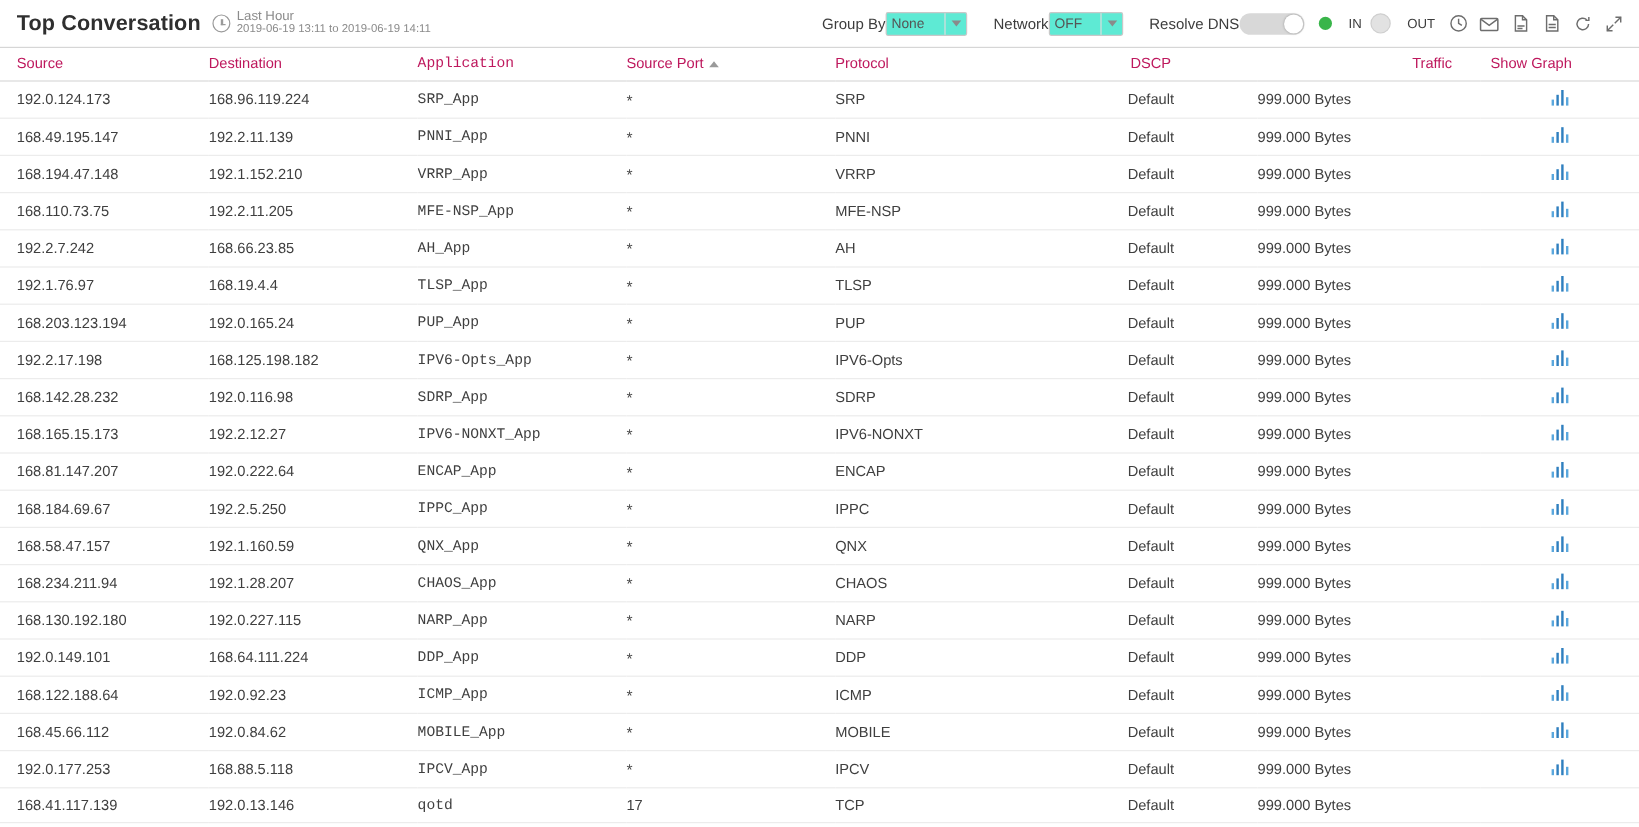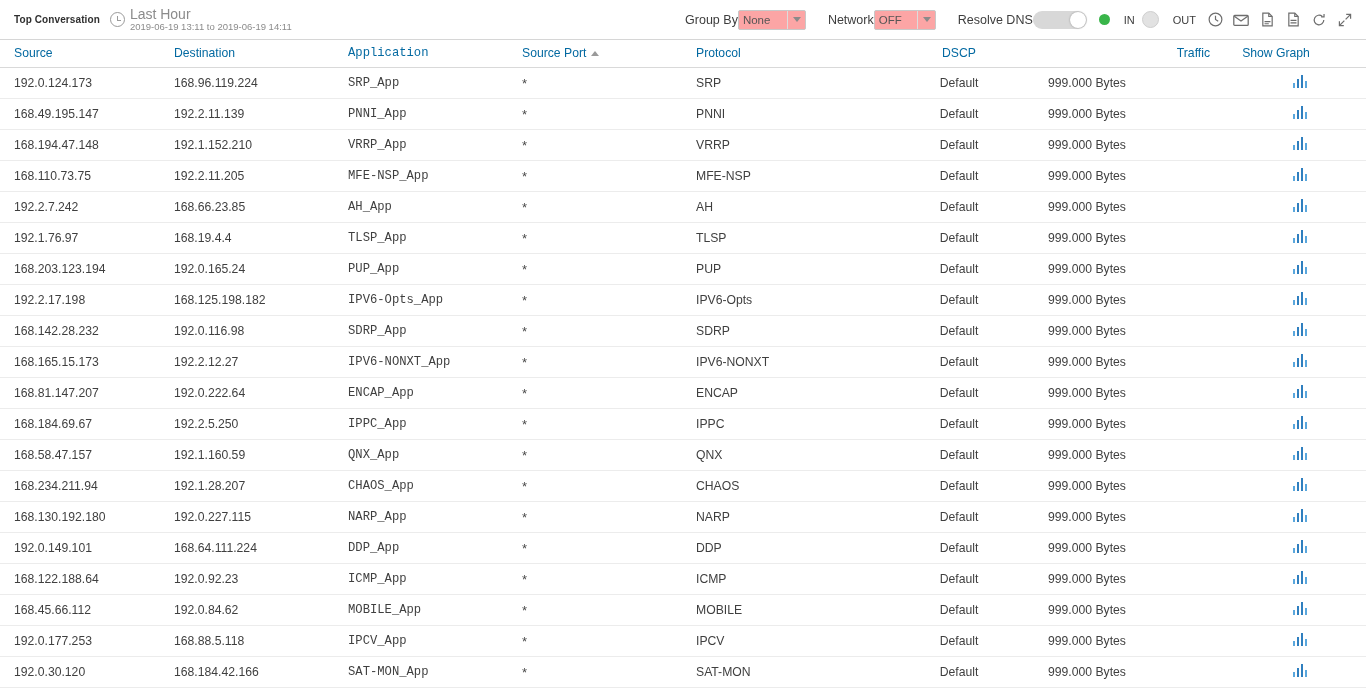--- a/index.html
+++ b/index.html
@@ -16,21 +16,21 @@
   .topbar {
     height: 40px;
     display: flex;
     align-items: center;
     border-bottom: 1px solid #d6d6d6;
     background: #fff;
     padding: 0 8px 0 14px;
     position: relative;
   }
   .title {
-    font-size: 10px;
+    font-size: 18px;
     font-weight: bold;
     color: #2f2f2f;
     letter-spacing: .1px;
     white-space: nowrap;
   }
   .clock-wrap {
     display: flex;
     align-items: center;
     margin-left: 10px;
     gap: 5px;
@@ -52,21 +52,21 @@
   .clock-icon::after {
     content: "";
     position: absolute;
     left: 6px; top: 7px;
     width: 4px; height: 1.4px;
     background: #9a9a9a;
   }
   .range {
     line-height: 1.1;
   }
-  .range .r1 { font-size: 14px; color: #8b8b8b; display: block; }
+  .range .r1 { font-size: 11px; color: #8b8b8b; display: block; }
   .range .r2 { font-size: 9.5px; color: #8b8b8b; display: block; }
 
   .topbar-right {
     margin-left: auto;
     display: flex;
     align-items: center;
     gap: 0;
   }
   .ctl-group {
     display: flex;
@@ -76,21 +76,21 @@
   }
   .ctl-label {
     font-size: 12.5px;
     color: #3d3d3d;
     white-space: nowrap;
   }
   .select {
     min-width: 68px;
     height: 20px;
     border: 1px solid #c8c8c8;
-    background: #fca5a5;
+    background: #5eead4;
     border-radius: 2px;
     font-size: 11.5px;
     color: #555;
     display: flex;
     align-items: center;
     padding: 0 4px;
     position: relative;
   }
   .select .sel-val { flex: 1; }
   .select .sep {
@@ -154,21 +154,21 @@
     overflow: hidden;
   }
   table {
     width: 100%;
     border-collapse: collapse;
     table-layout: fixed;
   }
   thead th {
     font-size: 12.2px;
     font-weight: normal;
-    color: #0369a1;
+    color: #be185d;
     text-align: left;
     padding: 6px 0 7px 0;
     border-bottom: 1px solid #d9d9d9;
     background: #fff;
     white-space: nowrap;
   }
   tbody td {
     font-size: 12.2px;
     color: #3f3f3f;
     padding: 7px 0;
@@ -604,35 +604,20 @@
           <td class="c-dscp">Default</td>
           <td class="c-traffic">999.000 Bytes</td>
           <td class="c-graph"><span class="bars">
               <i></i>
               <i></i>
               <i></i>
               <i></i>
             </span></td>
         </tr>
         <tr>
-          <td class="c-source">192.0.30.120</td>
-          <td class="c-dest">168.184.42.166</td>
-          <td class="c-app">SAT-MON_App</td>
-          <td class="c-sport"><span class="star">*</span></td>
-          <td class="c-proto">SAT-MON</td>
-          <td class="c-dscp">Default</td>
-          <td class="c-traffic">999.000 Bytes</td>
-          <td class="c-graph"><span class="bars">
-              <i></i>
-              <i></i>
-              <i></i>
-              <i></i>
-            </span></td>
-        </tr>
-        <tr>
           <td class="c-source">168.41.117.139</td>
           <td class="c-dest">192.0.13.146</td>
           <td class="c-app">qotd</td>
           <td class="c-sport">17</td>
           <td class="c-proto">TCP</td>
           <td class="c-dscp">Default</td>
           <td class="c-traffic">999.000 Bytes</td>
           <td class="c-graph"></td>
         </tr>
       </tbody>

